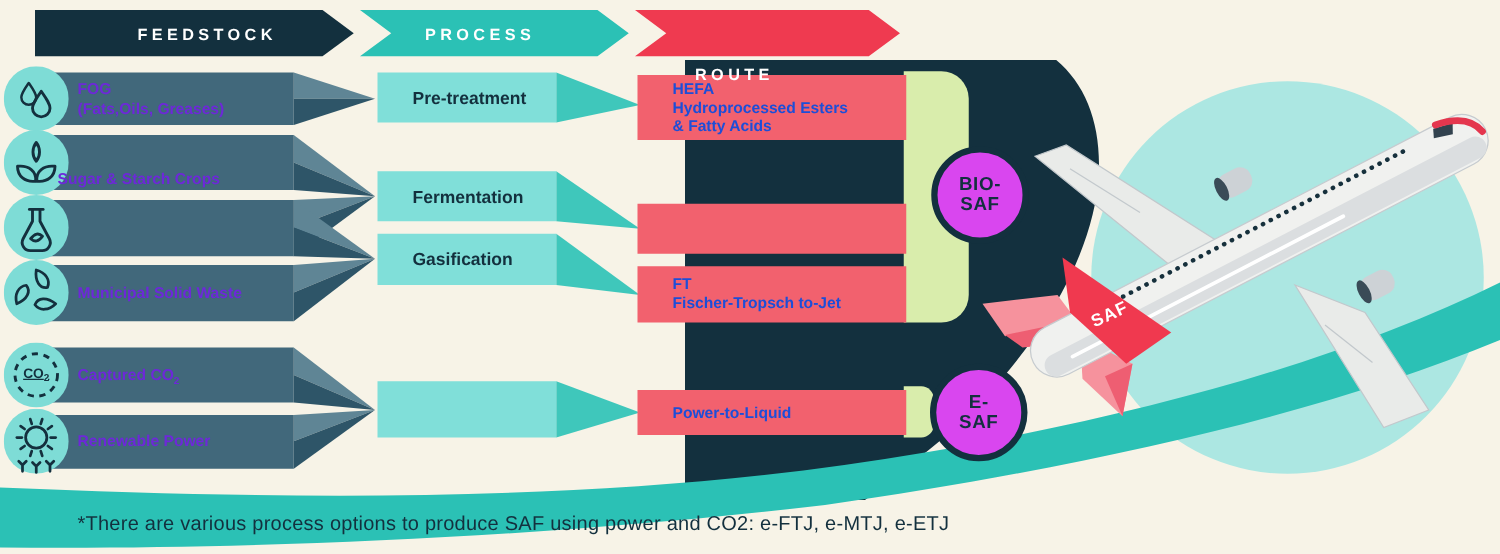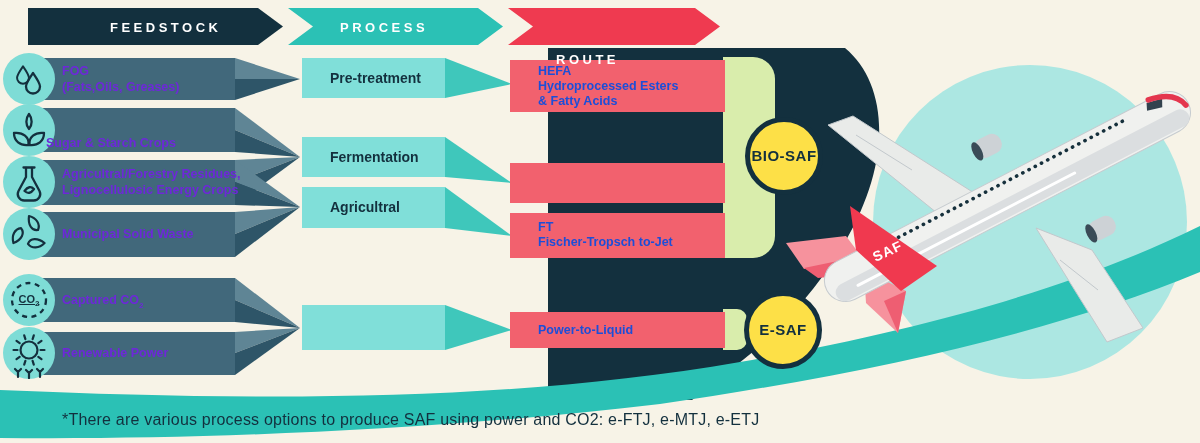--- a/index.html
+++ b/index.html
@@ -5,22 +5,22 @@
   html,body{margin:0;padding:0;background:#f7f3e7;}
   #canvas{position:relative;width:1200px;height:443px;overflow:hidden;background:#f7f3e7;
           font-family:"Liberation Sans","DejaVu Sans",sans-serif;}
   #bg{position:absolute;left:0;top:0;z-index:1;}
   
   .fbar{position:absolute;left:38px;width:197px;background:#41687B;z-index:2;}
   .pbox{position:absolute;left:302px;width:143px;background:#80DFD9;z-index:2;}
   .rbox{position:absolute;left:510px;width:215px;background:#F2616E;z-index:3;}
   .bracket{position:absolute;background:#D9EDAC;z-index:3;}
   .safcircle{position:absolute;width:68px;height:68px;border-radius:50%;
-             background:#fde047;border:5px solid #13303E;z-index:4;
-             display:flex;align-items:center;justify-content:center;
+             background:#d946ef;border:5px solid #13303E;z-index:4;
+             display:flex;flex-direction:column;align-items:center;justify-content:center;
              color:#13303E;font-weight:bold;font-size:15px;line-height:16px;letter-spacing:.5px;}
   
   .lbl{position:absolute;z-index:10;}
   .hlabel{color:#fff;font-weight:bold;font-size:13px;letter-spacing:3.5px;}
   .flabel{color:#6d28d9;font-weight:bold;font-size:12.5px;line-height:15.5px;}
   .plabel{color:#13303E;font-weight:bold;font-size:14px;line-height:15.5px;}
   .rlabel{color:#1d4ed8;font-weight:bold;font-size:12.5px;line-height:15px;}
   .foot{color:#13303E;font-size:16px;font-weight:500;letter-spacing:.2px;}
   .icon{position:absolute;left:3px;width:52px;height:52px;z-index:5;}
   .co2text{position:absolute;z-index:6;color:#13303E;font-weight:bold;font-size:11px;text-align:center;text-decoration:underline;}
@@ -116,24 +116,20 @@
   <div class="fbar" style="top:160px;height:45px;"></div>
   <div class="fbar" style="top:212px;height:45px;"></div>
   <div class="fbar" style="top:278px;height:44px;"></div>
   <div class="fbar" style="top:332px;height:43px;"></div>
 
   <div class="lbl flabel" style="left:62px;top:64px;">
     <div>FOG</div>
     <div>(Fats,Oils, Greases)</div>
   </div>
   <div class="lbl flabel" style="left:46px;top:123px;margin-top:13px;">Sugar &amp; Starch Crops</div>
-  <div class="lbl flabel" style="left:62px;top:167px;">
-    <div>Agricultral/Forestry Residues,</div>
-    <div>Lignocellulosic Energy Crops</div>
-  </div>
   <div class="lbl flabel" style="left:62px;top:227px;">Municipal Solid Waste</div>
   <div class="lbl flabel" style="left:62px;top:293px;">
     <span>Captured CO</span><sub>2</sub>
   </div>
   <div class="lbl flabel" style="left:62px;top:346px;">Renewable Power</div>
 
   <svg class="icon" style="top:53px;" viewBox="0 0 52 52">
     <circle cx="26" cy="26" r="26" fill="#7EDCD6"></circle>
     <g fill="none" stroke="#14303E" stroke-width="2.3" stroke-linejoin="round">
       <path transform="translate(20,21) scale(0.85)" d="M0 -9 C-4.5 -2.5 -7 1 -7 4.5 A7 7 0 0 0 7 4.5 C7 1 4.5 -2.5 0 -9 Z"></path>
@@ -191,21 +187,21 @@
     </g>
   </svg>
 
   <div class="pbox" style="top:58px;height:40px;"></div>
   <div class="pbox" style="top:137px;height:40px;"></div>
   <div class="pbox" style="top:187px;height:41px;"></div>
   <div class="pbox" style="top:305px;height:45px;"></div>
 
   <div class="lbl plabel" style="left:330px;top:71px;">Pre-treatment</div>
   <div class="lbl plabel" style="left:330px;top:150px;">Fermentation</div>
-  <div class="lbl plabel" style="left:330px;top:200px;">Agricultral</div>
+  <div class="lbl plabel" style="left:330px;top:200px;">Gasification</div>
 
   <div class="bracket" style="left:723px;top:57px;width:52px;height:201px;border-radius:0 22px 22px 0;"></div>
   <div class="bracket" style="left:723px;top:309px;width:24px;height:41px;border-radius:0 10px 10px 0;"></div>
 
   <div class="rbox" style="top:60px;height:52px;"></div>
   <div class="rbox" style="top:163px;height:40px;"></div>
   <div class="rbox" style="top:213px;height:45px;"></div>
   <div class="rbox" style="top:312px;height:36px;"></div>
 
   <div class="lbl rlabel" style="left:538px;top:64px;">

